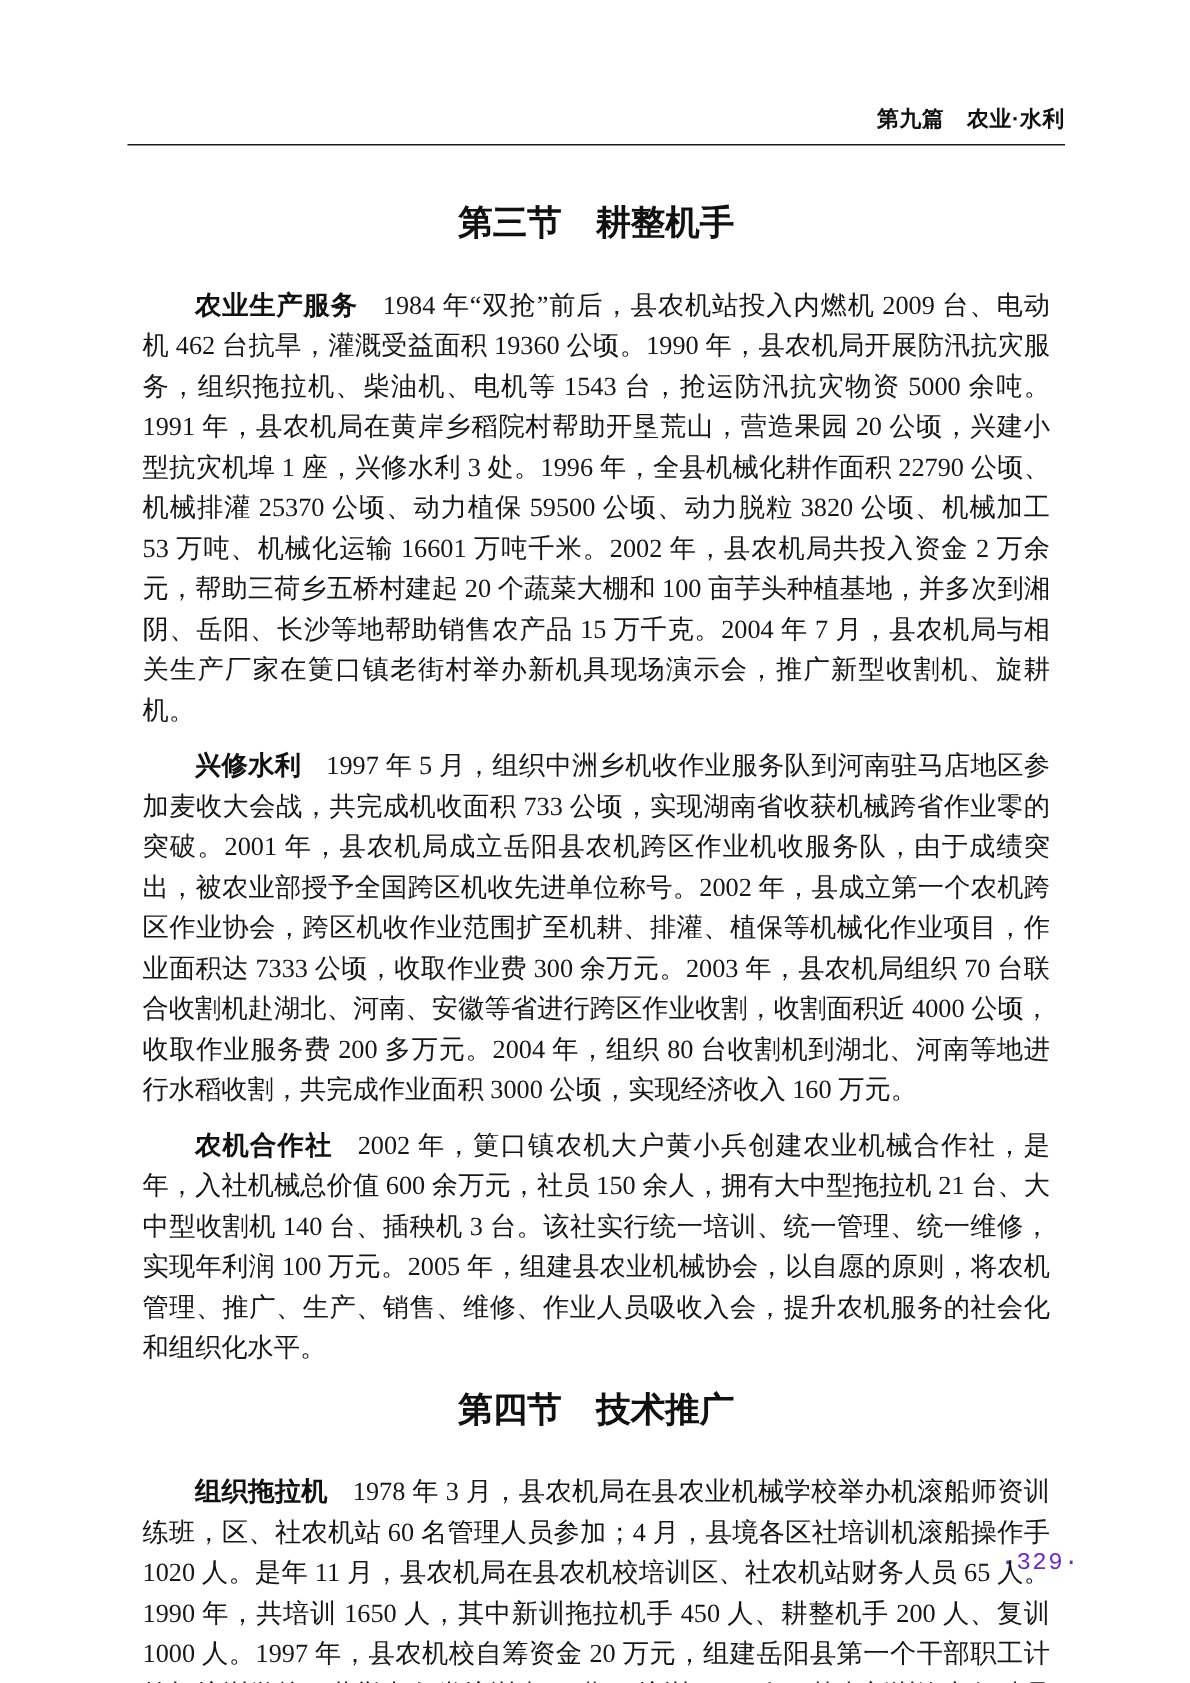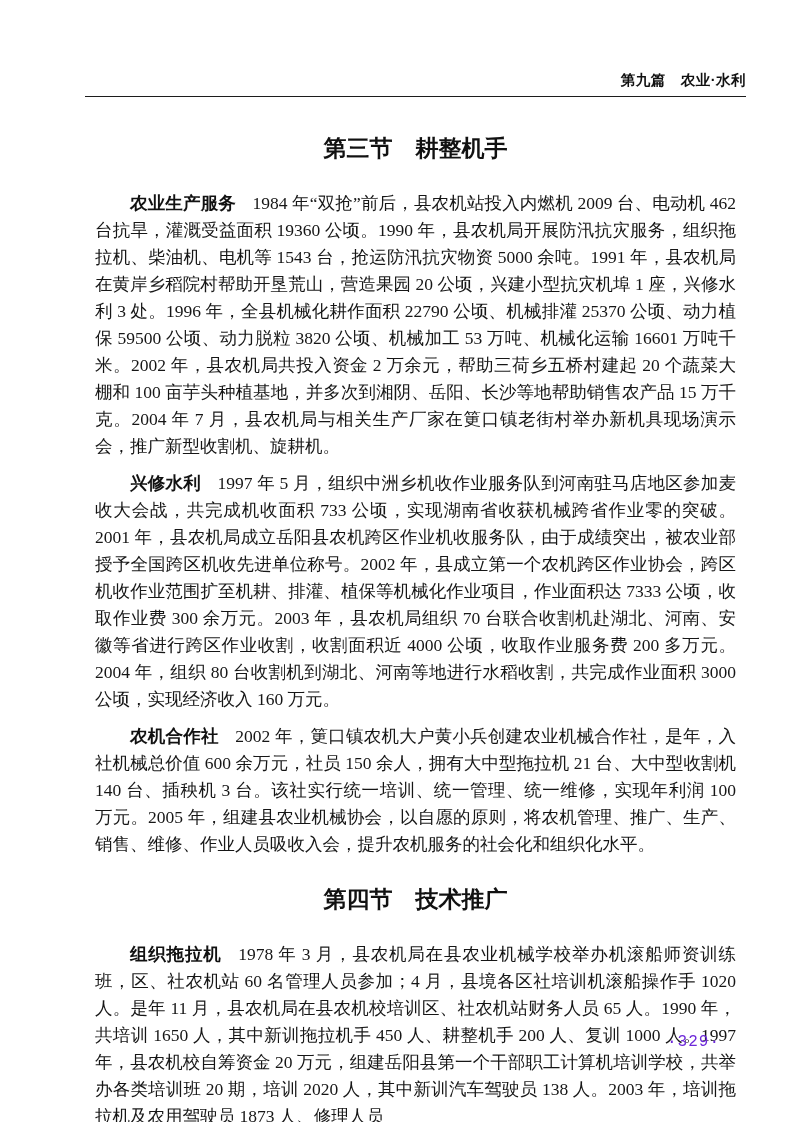--- a/index.html
+++ b/index.html
@@ -6,21 +6,21 @@
     margin: 0;
     padding: 0;
     background: #ffffff;
   }
   .page {
     position: relative;
     width: 793px;
     height: 1122px;
     background: #ffffff;
     box-sizing: border-box;
-    padding: 70px 47px 0 85px;
+    padding: 70px 83px 0 85px;
     color: #1a1a1a;
     font-family: "Liberation Serif", "DejaVu Serif", serif;
     overflow: hidden;
   }
   .running-header {
     text-align: right;
     font-family: "Liberation Sans", "DejaVu Sans", sans-serif;
     font-weight: bold;
     font-size: 14.5px;
     line-height: 20px;
@@ -32,21 +32,21 @@
   .section-title {
     margin: 36px 0 26px 0;
     text-align: center;
     font-family: "Liberation Sans", "DejaVu Sans", sans-serif;
     font-weight: bold;
     font-size: 23px;
     line-height: 1.35;
     color: #111111;
   }
   .section-title.second {
-    margin-top: 26px;
+    margin-top: 12px;
   }
   .body-para {
     margin: 10px;
     font-size: 17.5px;
     line-height: 27px;
     text-align: justify;
     text-indent: 2em;
     color: #161616;
   }
   .para-lead {

